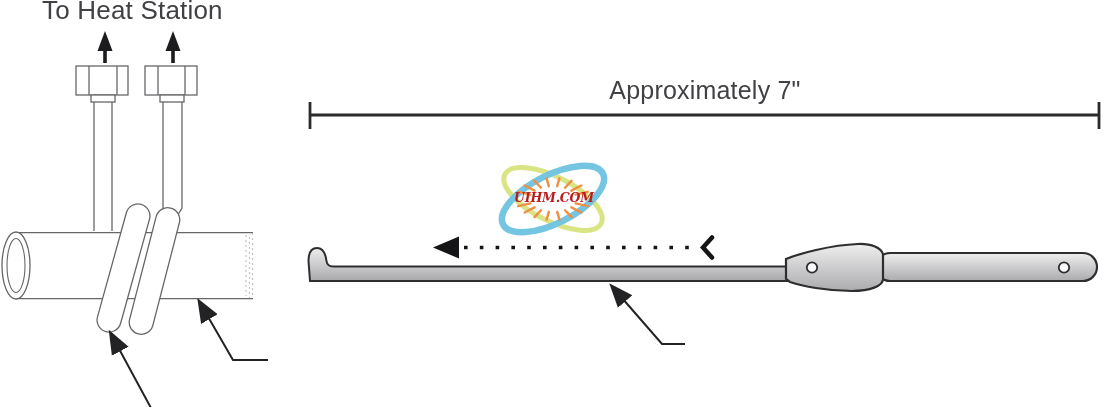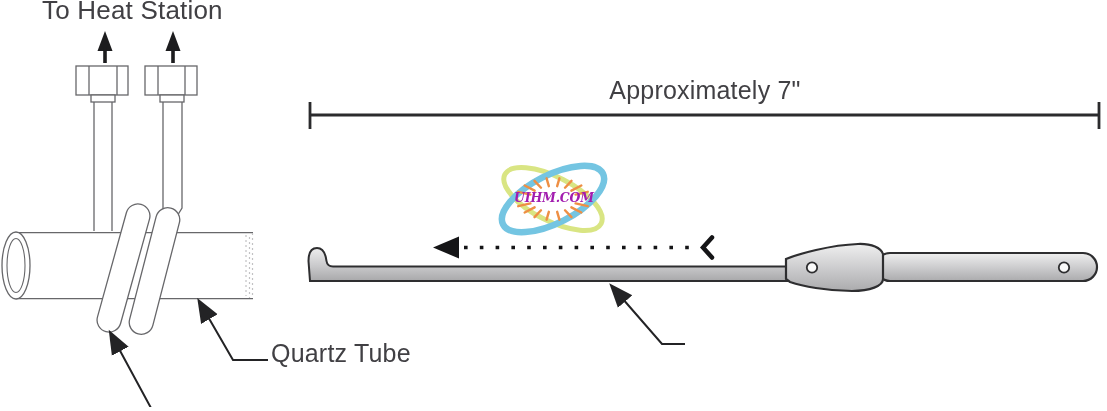--- a/index.html
+++ b/index.html
@@ -11,21 +11,21 @@
   .lbl{
     position:absolute;color:#414044;line-height:1;white-space:nowrap;
     letter-spacing:0.2px;
   }
   .lbl-26{font-size:26px;}
   .lbl-25{font-size:25px;}
   .dim-lbl{width:210px;text-align:center;}
   .wm-text{
     font-family:"DejaVu Serif","Liberation Serif",serif;
     font-style:italic;font-weight:bold;font-size:12.5px;
-    letter-spacing:-0.2px;color:#a21caf;width:80px;text-align:center;
+    letter-spacing:-0.2px;color:#b91c1c;width:80px;text-align:center;
   }
 </style>
 </head>
 <body>
 
 <div id="stage">
 
   <svg id="art" width="1107" height="411" viewBox="0 0 1107 411">
     <defs>
       <marker id="leadArrow" viewBox="0 0 12 10" refX="2.2" refY="5" markerWidth="13" markerHeight="11" orient="auto">
@@ -141,18 +141,17 @@
           <line x1="571.3850666348554" y1="190.64376107407497" x2="581.3436443954022" y2="185.50146019658266" stroke="#ee8f44" stroke-width="2.4" stroke-linecap="round"></line>
           <line x1="575.5526228988618" y1="194.5537381367663" x2="587.7686269690786" y2="191.81757699016097" stroke="#ee8f44" stroke-width="2.4" stroke-linecap="round"></line>
         </g>
     </g>
   </svg>
 
   <div class="lbl lbl-26" style="left:42px;top:-3px;">To Heat Station</div>
 
   <div class="lbl lbl-25 dim-lbl" style="left:600px;top:78px;">Approximately 7"</div>
 
-  <div class="lbl lbl-25" style="left:271px;top:341px;">Quartz Tube</div>
 
 
 
   <div class="lbl wm-text" style="left:514px;top:192px;">UIHM.COM</div>
 </div>
 
 </body></html>

